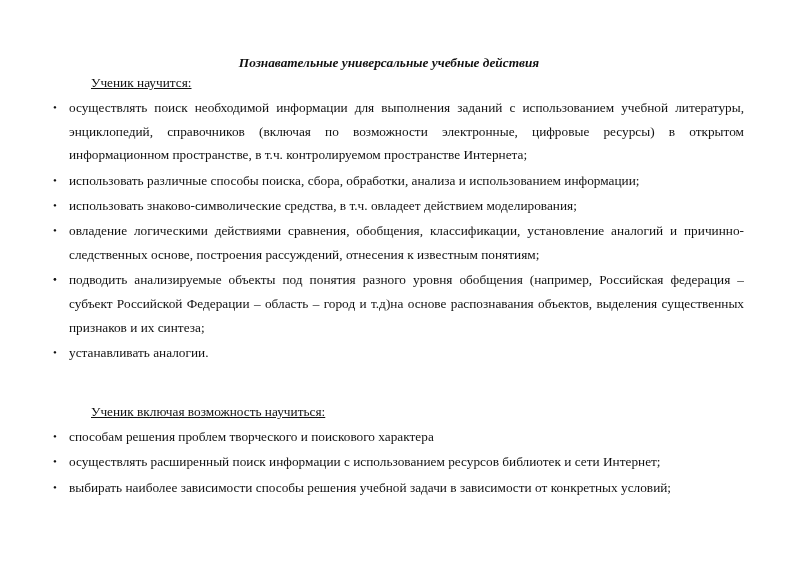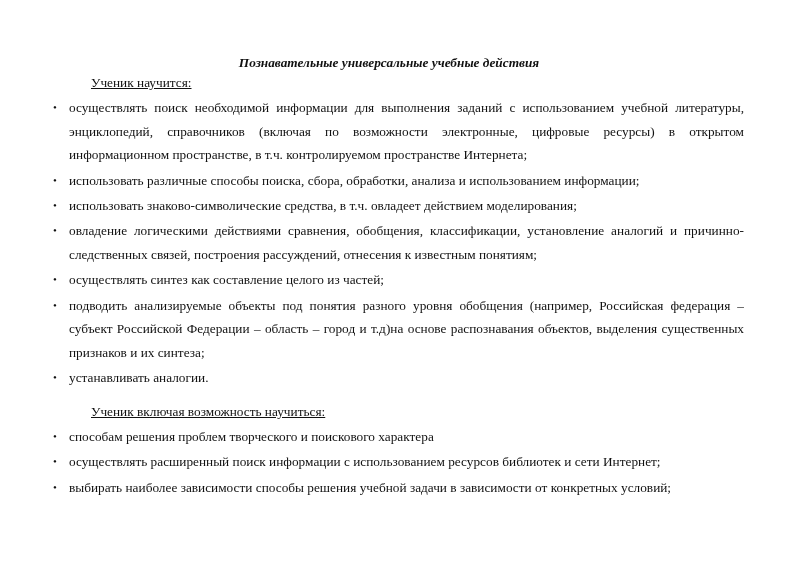--- a/index.html
+++ b/index.html
@@ -34,25 +34,24 @@
     <li class="nj">
       <span class="bullet">•</span>
       <span>использовать различные способы поиска, сбора, обработки, анализа и использованием информации;</span>
     </li>
     <li class="nj">
       <span class="bullet">•</span>
       <span>использовать знаково-символические средства, в т.ч. овладеет действием моделирования;</span>
     </li>
     <li class="last-line-left">
       <span class="bullet">•</span>
-      <span>овладение логическими действиями сравнения, обобщения, классификации, установление аналогий и причинно-следственных связей, построения рассуждений, отнесения к известным понятиям;</span>
+      <span>овладение логическими действиями сравнения, обобщения, классификации, установление аналогий и причинно-следственных основе, построения рассуждений, отнесения к известным понятиям;</span>
     </li>
     <li class="nj">
       <span class="bullet">•</span>
-      <span>осуществлять синтез как составление целого из частей;</span>
     </li>
     <li class="last-line-left">
       <span class="bullet">•</span>
       <span>подводить анализируемые объекты под понятия разного уровня обобщения (например, Российская федерация – субъект Российской Федерации – область – город и т.д)на основе распознавания объектов, выделения существенных признаков и их синтеза;</span>
     </li>
     <li class="nj">
       <span class="bullet">•</span>
       <span>устанавливать аналогии.</span>
     </li>
   </ul>

